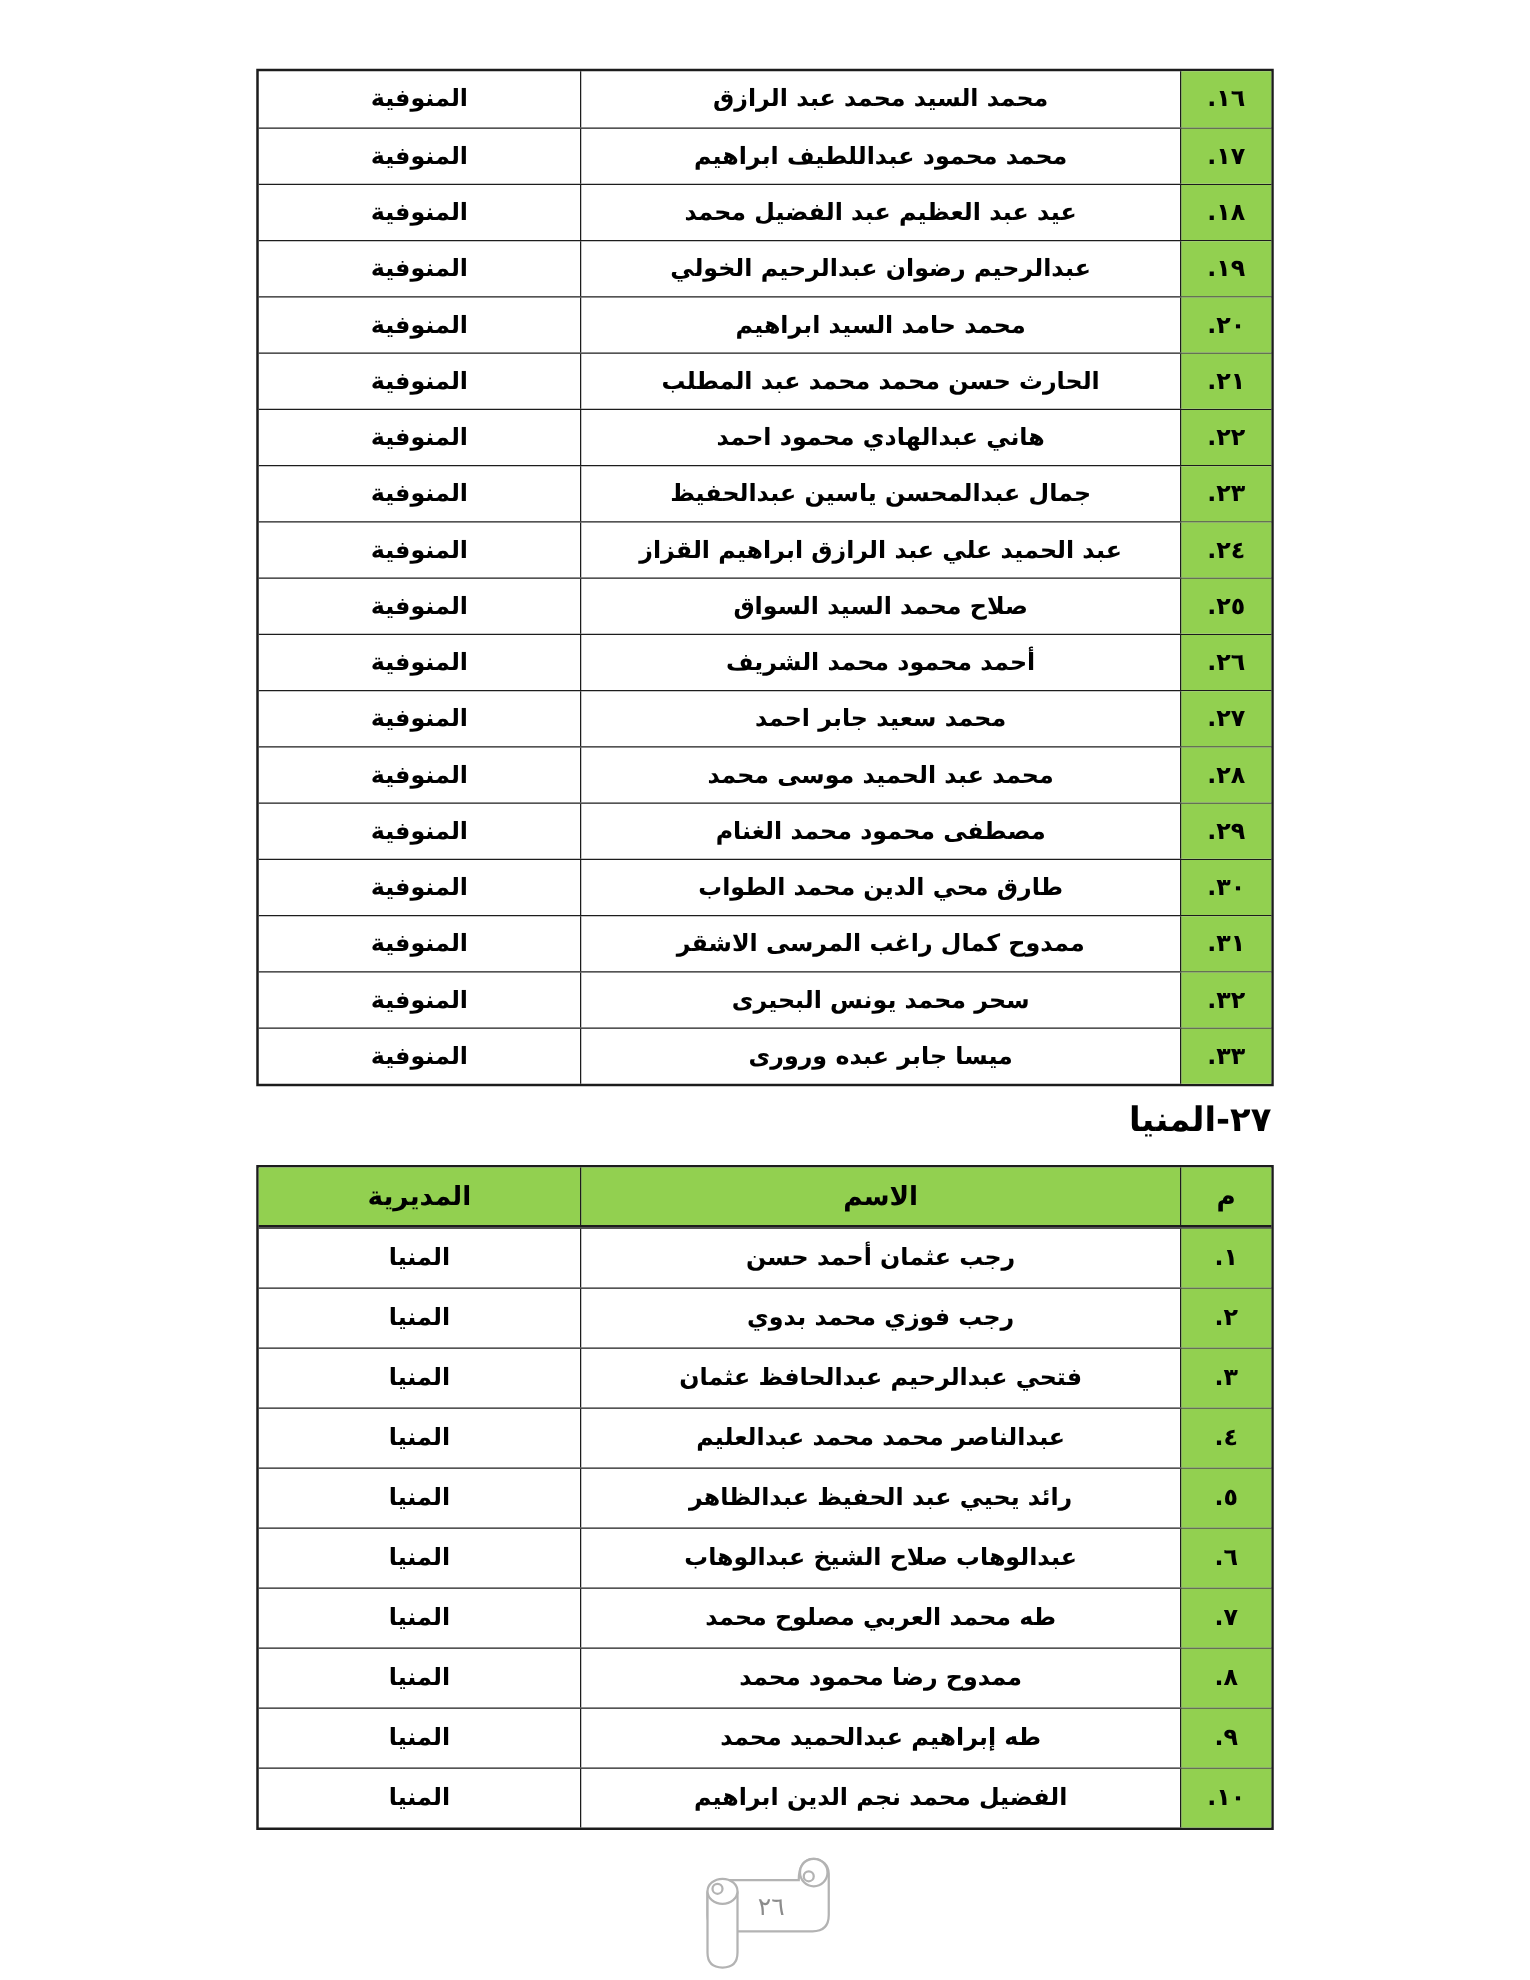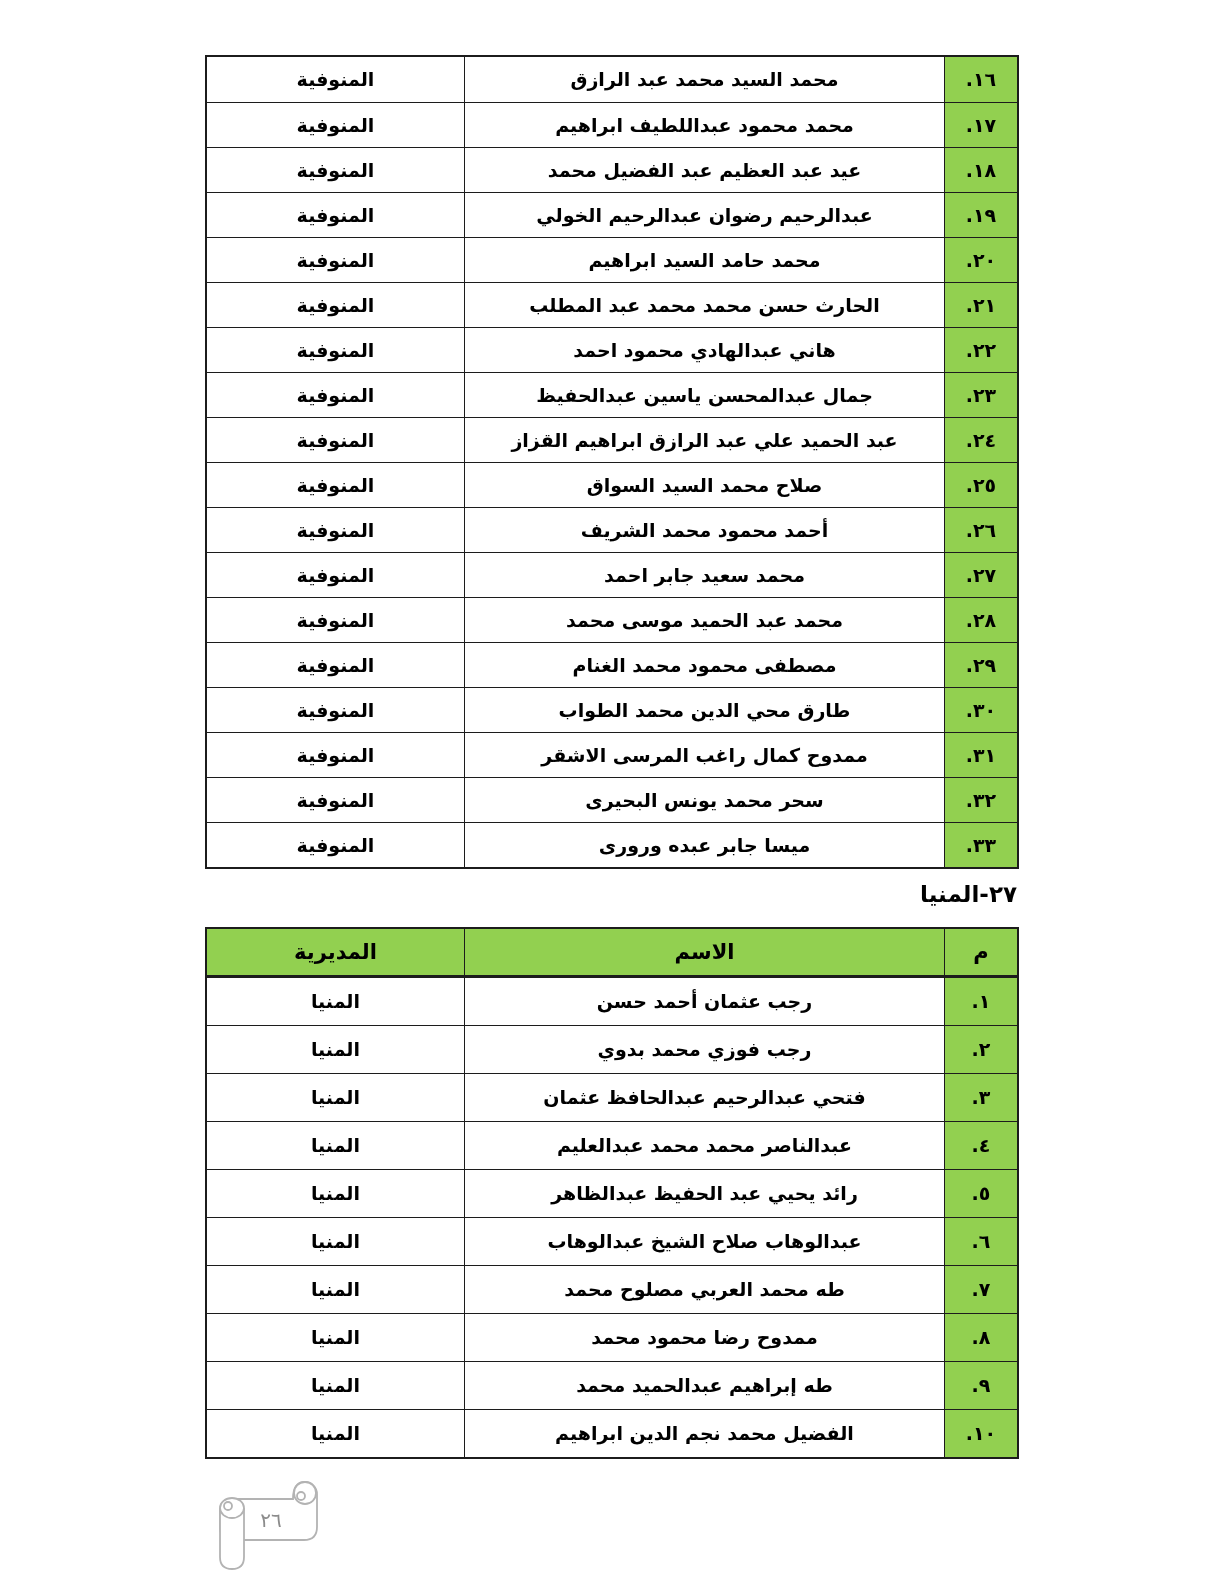--- a/index.html
+++ b/index.html
@@ -31,29 +31,29 @@
     white-space: nowrap;
   }
   .cell + .cell { border-inline-start: 1px solid #1c1c1c; }
   .num { background: var(--green, #92D050); }
   .head .cell { background: var(--green, #92D050); font-size: 21px; }
   .t2 .head { border-bottom-width: 2px; border-bottom-style: solid; border-color: #1c1c1c; }
 
   .section-title {
     direction: ltr;
     text-align: right;
-    font-size: 23px;
+    font-size: 27px;
     margin: 12px 0 20px 0;
     padding-right: 2px;
   }
 
   .footer {
     margin-top: 18px;
     display: flex;
-    justify-content: flex-end;
+    justify-content: center;
     text-decoration: underline;
   }
   .scroll-text {
     fill: #8c8c8c;
     font-family: "DejaVu Sans", sans-serif;
     font-size: 20px;
     font-weight: 400;
     letter-spacing: 5px;
   }
 </style>

